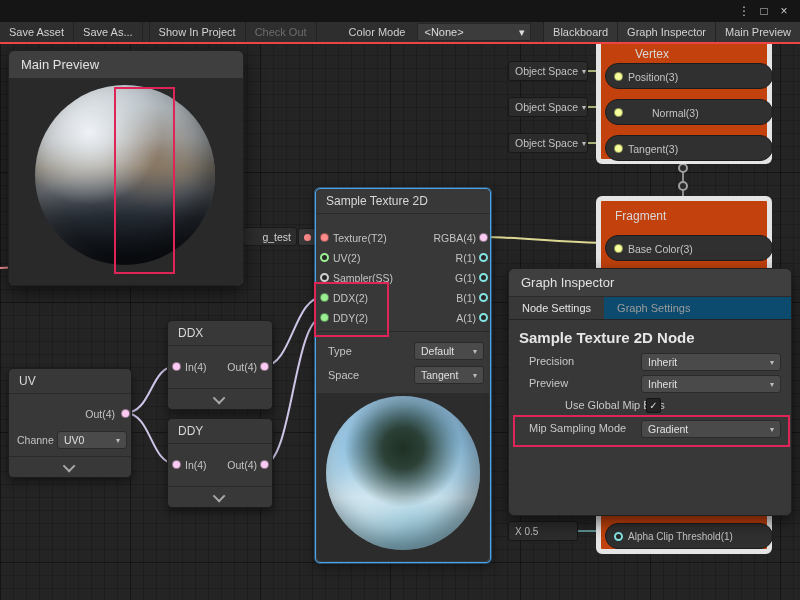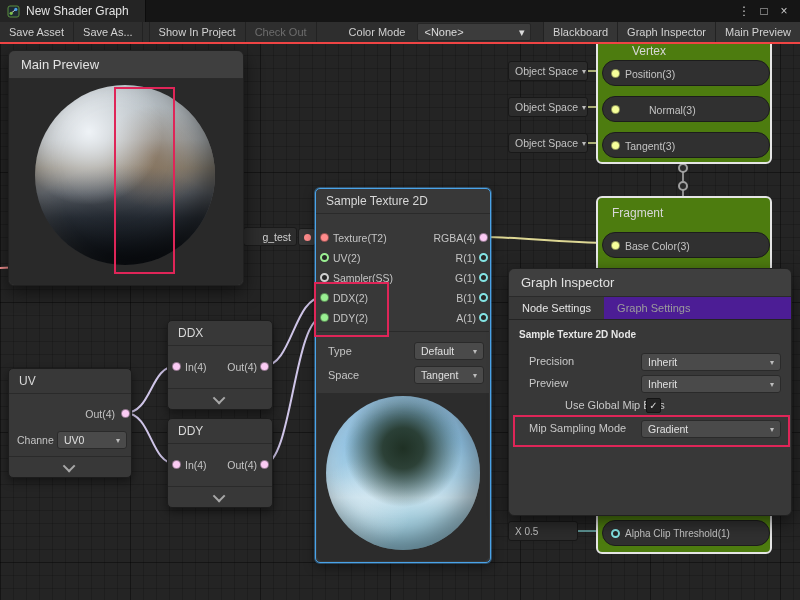--- a/index.html
+++ b/index.html
@@ -49,39 +49,39 @@
   .dd { position:absolute; background:#4a4a4a; border:1px solid #2a2a2a; border-radius:3px; height:18px;
         display:flex; align-items:center; justify-content:space-between; padding:0 6px; font-size:10.5px;
         color:#e0e0e0; box-sizing:border-box; white-space:nowrap; }
   .dd .arr { font-size:8px; color:#bdbdbd; margin-left:4px; }
   .dd.dark { background:#2c2c2c; border-color:#181818; color:#c2c2c2; }
   .chev { position:absolute; left:0; right:0; bottom:0; height:20px; border-top:1px solid #2a2a2a;
           display:flex; align-items:center; justify-content:center; }
   .chev i { width:7px; height:7px; border-left:2px solid #a8a8a8; border-bottom:2px solid #a8a8a8;
             transform:rotate(-45deg) translateY(-2px); }
 
-  .ctx { position:absolute; background:#4d7c0f; border:2px solid #e5e5e5; border-radius:6px; z-index:2;
+  .ctx { position:absolute; background:#c2410c; border:5px solid #e5e5e5; border-radius:6px; z-index:2;
          box-sizing:border-box; }
   .ctx-title { position:absolute; font-size:12px; color:#d8d8d8; }
   .rowbox { position:absolute; background:#303030; border:1px solid #1c1c1c; border-radius:13px;
             height:26px; width:168px; box-sizing:border-box; }
 
   
   .panel { position:absolute; background:#383838; border:1px solid #202020; border-radius:6px;
            box-shadow:0 6px 18px rgba(0,0,0,.55); z-index:5; box-sizing:border-box; }
   .panel-header { position:absolute; top:0; left:0; right:0; height:28px; background:#3f3f3f;
                   border-bottom:1px solid #2a2a2a; border-radius:6px 6px 0 0; display:flex;
                   align-items:center; padding:0 12px; font-size:13px; color:#e2e2e2; box-sizing:border-box; }
   .mp-body { position:absolute; top:28px; left:0; right:0; bottom:0; background:#292929;
              border-radius:0 0 6px 6px; }
-  .gi-tabs { position:absolute; left:0; right:0; top:28px; height:22px; background:#4c1d95;
+  .gi-tabs { position:absolute; left:0; right:0; top:28px; height:22px; background:#0c4a6e;
              border-bottom:1px solid #242424; display:flex; }
   .gi-tab { padding:0 13px; display:flex; align-items:center; font-size:11px; color:#9c9c9c; }
   .gi-tab.active { background:#383838; color:#e6e6e6; }
-  .gi-heading { position:absolute; left:10px; top:60px; font-size:10px; font-weight:bold; color:#e6e6e6; }
+  .gi-heading { position:absolute; left:10px; top:60px; font-size:15px; font-weight:bold; color:#e6e6e6; }
   .gi-label { position:absolute; font-size:11px; color:#c8c8c8; white-space:nowrap; }
   .checkbox { position:absolute; width:13px; height:13px; background:#232323; border:1px solid #141414;
               border-radius:2px; color:#d8d8d8; font-size:10px; line-height:13px; text-align:center; }
 
   
   .sphere-main { position:absolute; left:26px; top:6px; width:180px; height:180px; border-radius:50%;
     background:
       radial-gradient(circle at 30% 26%, rgba(242,246,250,.95) 0%, rgba(242,246,250,0) 40%),
       radial-gradient(circle at 66% 40%, rgba(128,100,72,.55) 0%, rgba(128,100,72,0) 32%),
       radial-gradient(circle at 50% 118%, rgba(8,12,18,.95) 0%, rgba(8,12,18,0) 58%),
@@ -298,29 +298,20 @@
       <span>Gradient</span>
         <span class="arr">▾</span>
     </div>
   </div>
 
   <div class="hl" style="left:114px; top:87px; width:57px; height:183px;"></div>
   <div class="hl" style="left:314px; top:282px; width:71px; height:51px;"></div>
   <div class="hl" style="left:513px; top:415px; width:273px; height:28px;"></div>
 
   <div class="titlebar">
-    <div class="tab">
-      <svg width="13" height="13" viewBox="0 0 13 13">
-        <rect x="1" y="1" width="11" height="11" rx="2" fill="#1e2a33" stroke="#5a8f3c" stroke-width="1"></rect>
-        <path d="M4.8 7.6 L8.2 5" stroke="#cccccc" stroke-width="1"></path>
-        <circle cx="4.2" cy="8.3" r="1.6" fill="#7ec24a"></circle>
-        <circle cx="8.8" cy="4.4" r="1.6" fill="#4aa3e8"></circle>
-      </svg>
-      <span>New Shader Graph</span>
-    </div>
     <div class="win-controls">
       <span class="win-btn">⋮</span>
       <span class="win-btn">□</span>
       <span class="win-btn">×</span>
     </div>
   </div>
 
   <div class="toolbar">
     <div class="tbtn">Save Asset</div>
     <div class="tbtn">Save As...</div>

